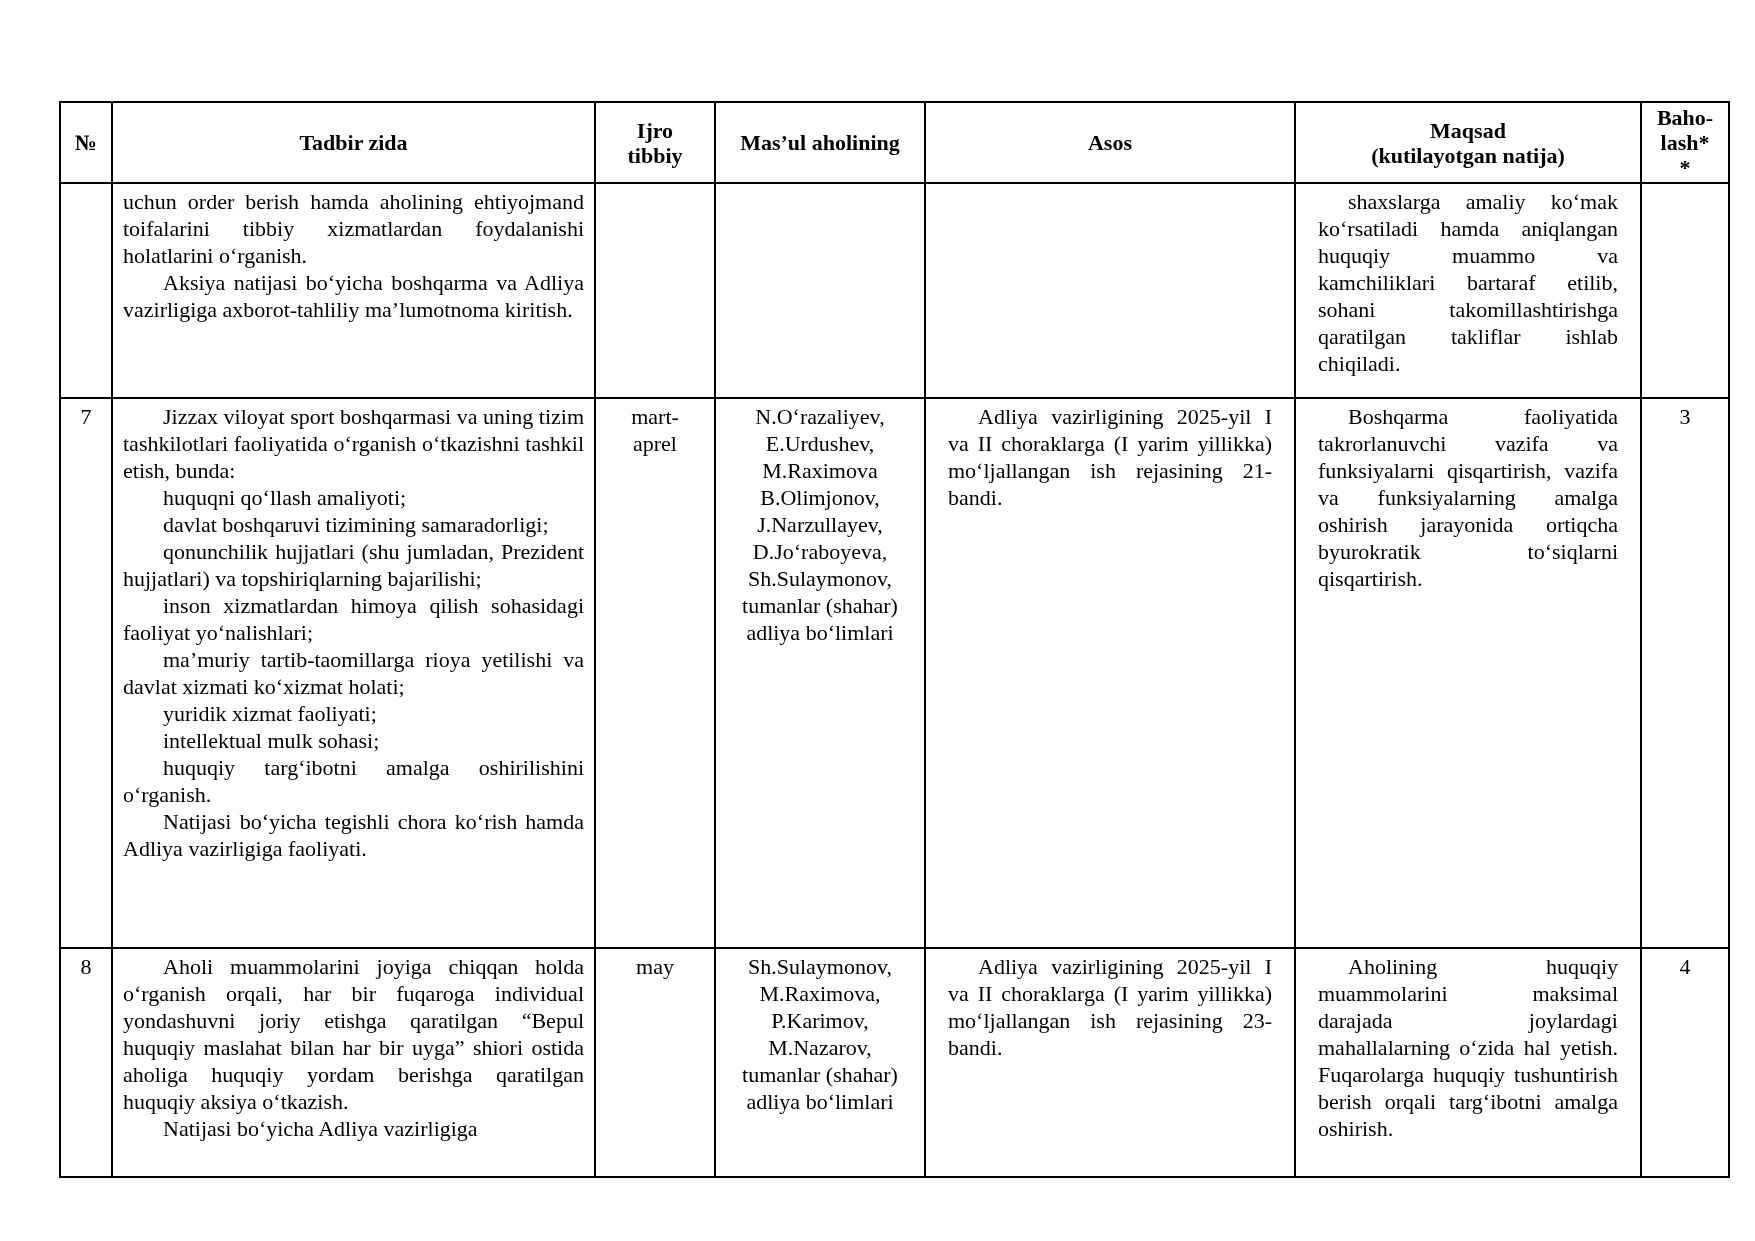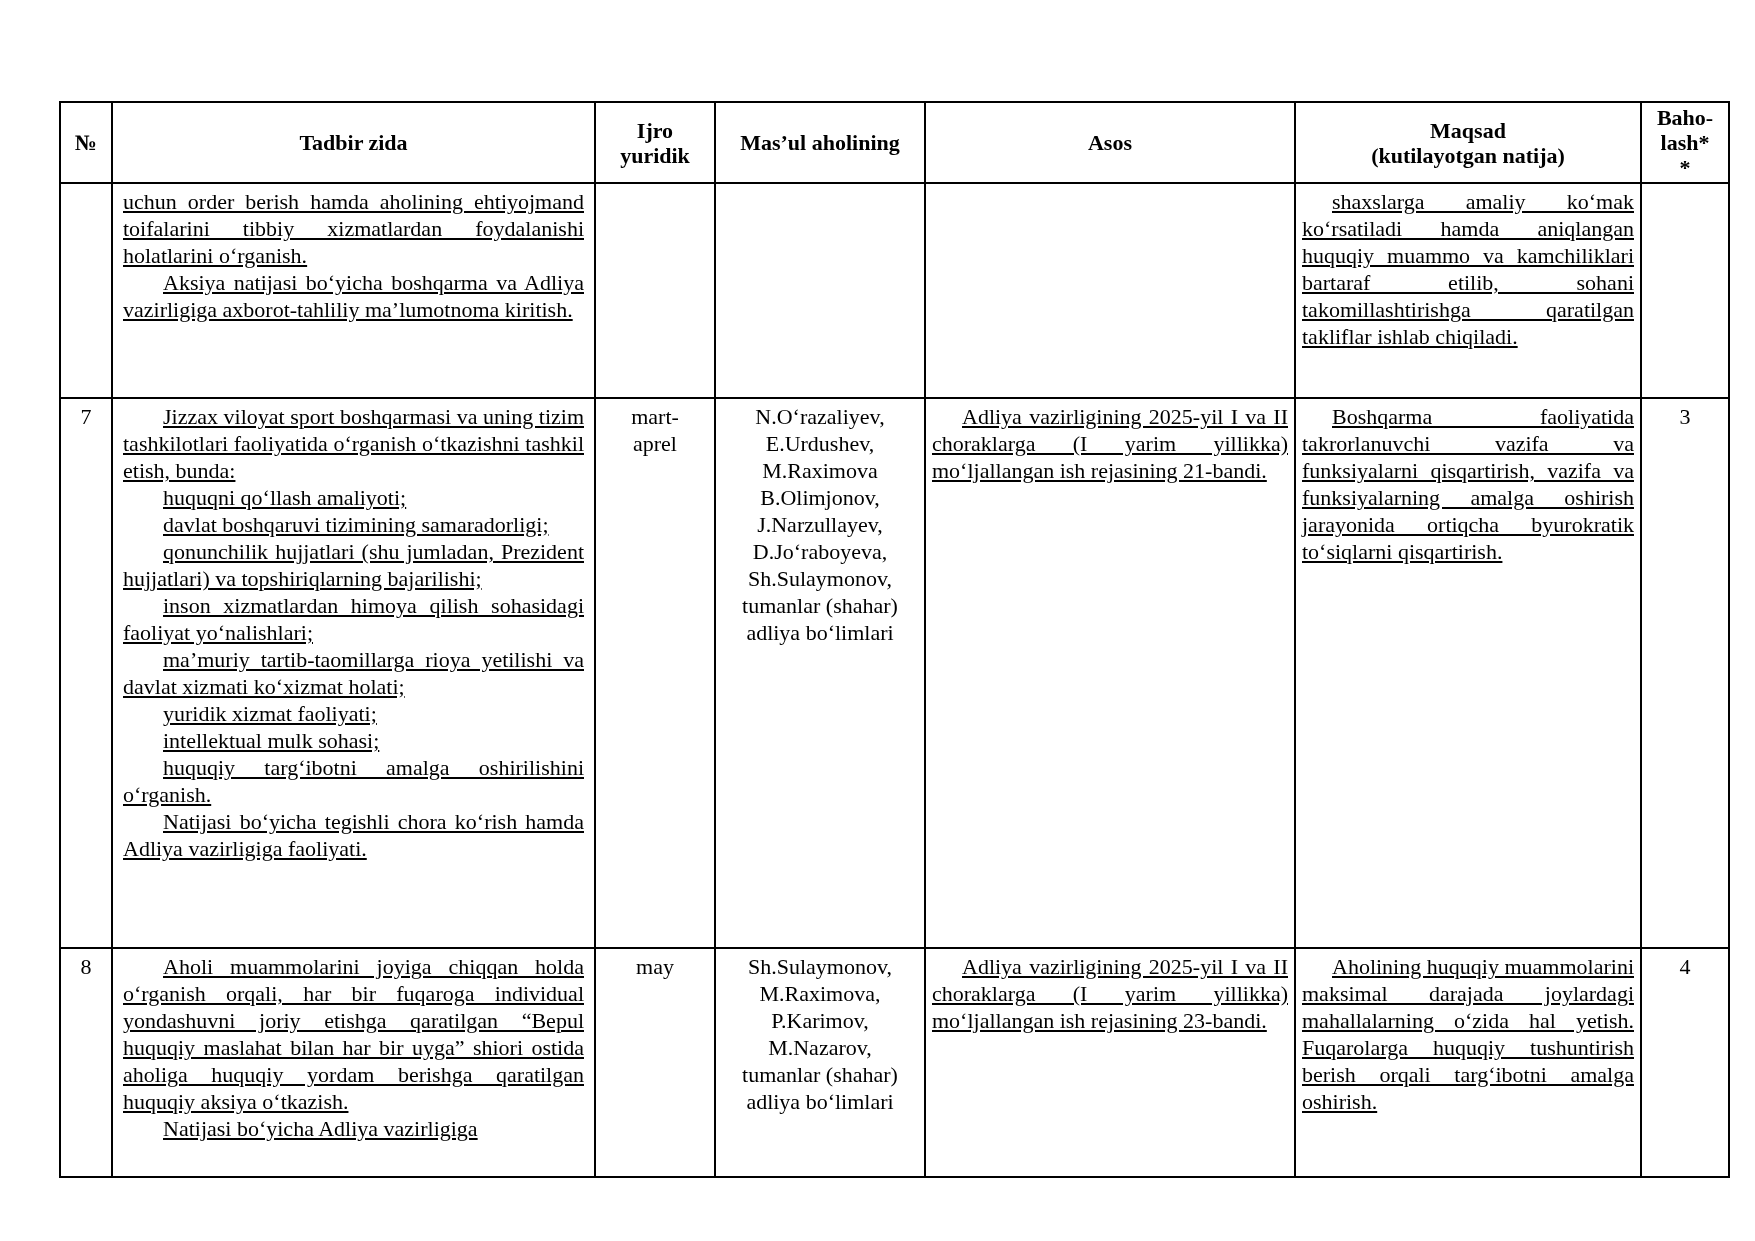--- a/index.html
+++ b/index.html
@@ -56,27 +56,26 @@
     text-align: center;
     padding: 4px 2px;
   }
   td.c-ijro, td.c-masul {
     text-align: center;
     white-space: pre-line;
     padding: 4px 4px;
     margin-left: 10px;
   }
   td.c-asos, td.c-maqsad {
-    padding: 4px 6px;
+    padding: 4px 22px;
   }
   .para {
     margin: 0;
     text-align: justify;
     text-indent: 40px;
-    text-decoration: underline;
   }
   td.c-asos .para, td.c-maqsad .para {
     text-indent: 30px;
   }
   .para.noindent {
     text-indent: 0;
   }
 </style>
 </head>
 <body>
@@ -90,21 +89,21 @@
       <col style="width:210px">
       <col style="width:370px">
       <col style="width:346px">
       <col style="width:88px">
     </colgroup>
     <thead>
       <tr class="header-row">
         <th>№</th>
         <th>Tadbir zida</th>
         <th>Ijro
-yuridik</th>
+tibbiy</th>
         <th>Mas’ul aholining</th>
         <th>Asos</th>
         <th>Maqsad
 (kutilayotgan natija)</th>
         <th>Baho-
 lash*
 *</th>
       </tr>
     </thead>
     <tbody>

